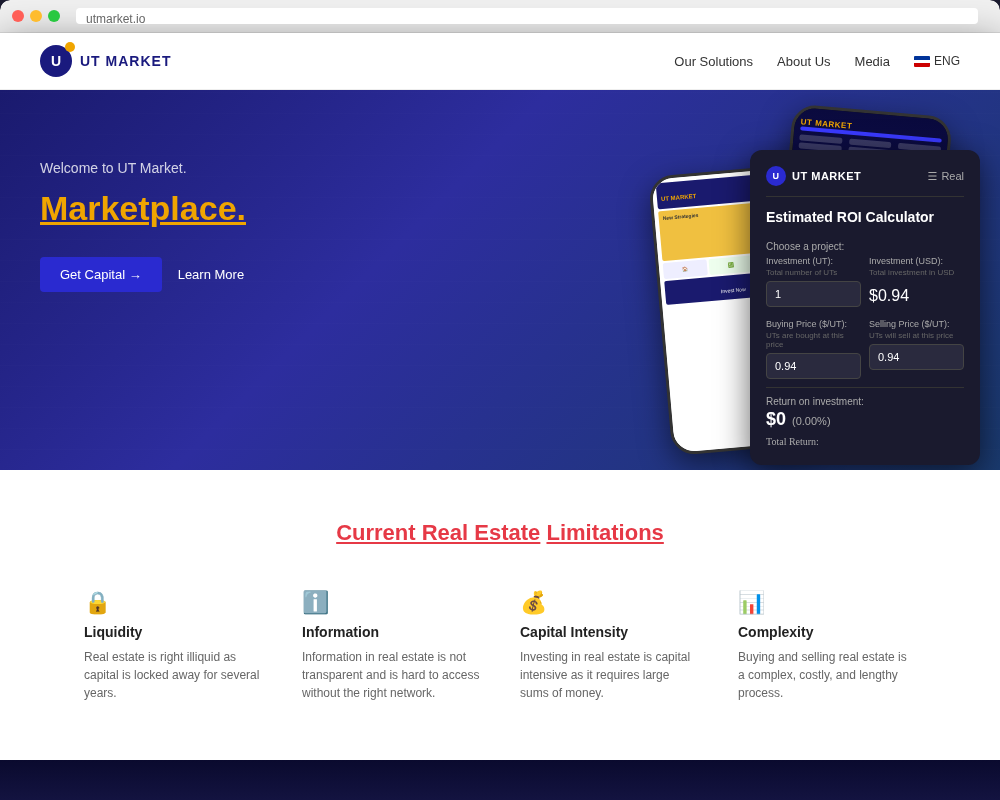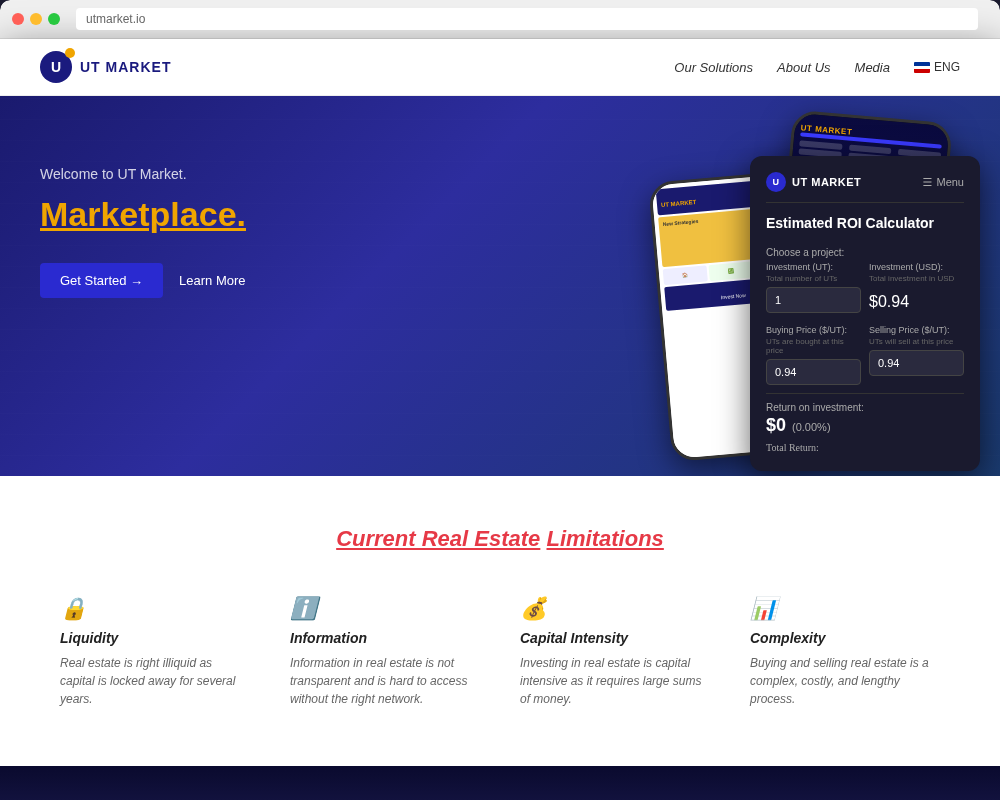--- a/index.html
+++ b/index.html
@@ -29,21 +29,21 @@
     .browser-dot.yellow { background: #febc2e; }
     .browser-dot.green { background: #28c840; }
     .browser-address {
       flex: 1;
       background: #fff;
       border-radius: 4px;
       padding: 3px 10px;
       font-size: 12px;
       color: #666;
       margin: 0 10px;
-      height: 22px;
+      height: 16px;
       line-height: 16px;
     }
 
     
     .site-wrapper {
       background: #fff;
       border-radius: 0 0 10px 10px;
       overflow: hidden;
       box-shadow: 0 10px 40px rgba(0,0,0,0.5);
     }
@@ -96,21 +96,20 @@
     .nav-links {
       display: flex;
       align-items: center;
       gap: 24px;
     }
     .nav-link {
       font-size: 13px;
       color: #333;
       text-decoration: none;
       cursor: pointer;
-      font-style: italic;
     }
     .nav-lang {
       display: flex;
       align-items: center;
       gap: 4px;
       font-size: 12px;
       color: #333;
     }
     .flag {
       width: 16px; height: 11px;
@@ -392,23 +391,22 @@
       font-size: 10px;
       color: #aaa;
       margin-top: 6px;
       margin-bottom: 2px;
       font-family: Liberation Serif, serif;
     }
 
     
     .limitations {
       background: #fff;
-      padding: 50px 52px;
+      padding: 50px 76px;
       text-align: center;
-      font-style: italic;
     }
     .limitations-title {
       font-size: 22px;
       font-weight: 600;
       color: #222;
       margin-bottom: 36px;
     }
     .limitations-title span {
       color: #e63946;
       text-decoration: underline;
@@ -489,21 +487,21 @@
 
     <section class="hero">
       <div class="hero-bg"></div>
 
       <div class="hero-content">
         <p class="hero-welcome">Welcome to UT Market.</p>
         <h1 class="hero-title">
           <span class="hero-title-highlight">Marketplace.</span>
         </h1>
         <div class="hero-buttons">
-          <button class="btn-primary">Get Started →</button>
+          <button class="btn-primary">Get Capital →</button>
           <button class="btn-secondary">Learn More</button>
         </div>
       </div>
 
       <div class="hero-phones">
         <div class="phone-mockup phone-back">
           <div class="phone-screen-dark">
             <div class="phone-logo-small">UT MARKET</div>
             <div class="phone-bar"></div>
             <div class="phone-row">
@@ -549,21 +547,21 @@
       </div>
 
       <div class="roi-widget">
         <div class="roi-header">
           <div class="roi-logo">
             <div class="roi-logo-icon">U</div>
             <span>UT MARKET</span>
           </div>
           <div class="roi-menu">
             <span>☰</span>
-            <span>Menu</span>
+            <span>Real</span>
           </div>
         </div>
 
         <div class="roi-title">Estimated ROI Calculator</div>
 
         <div class="roi-label">Choose a project:</div>
 
         <div class="roi-row">
           <div class="roi-field-group">
             <label>Investment (UT):</label>

